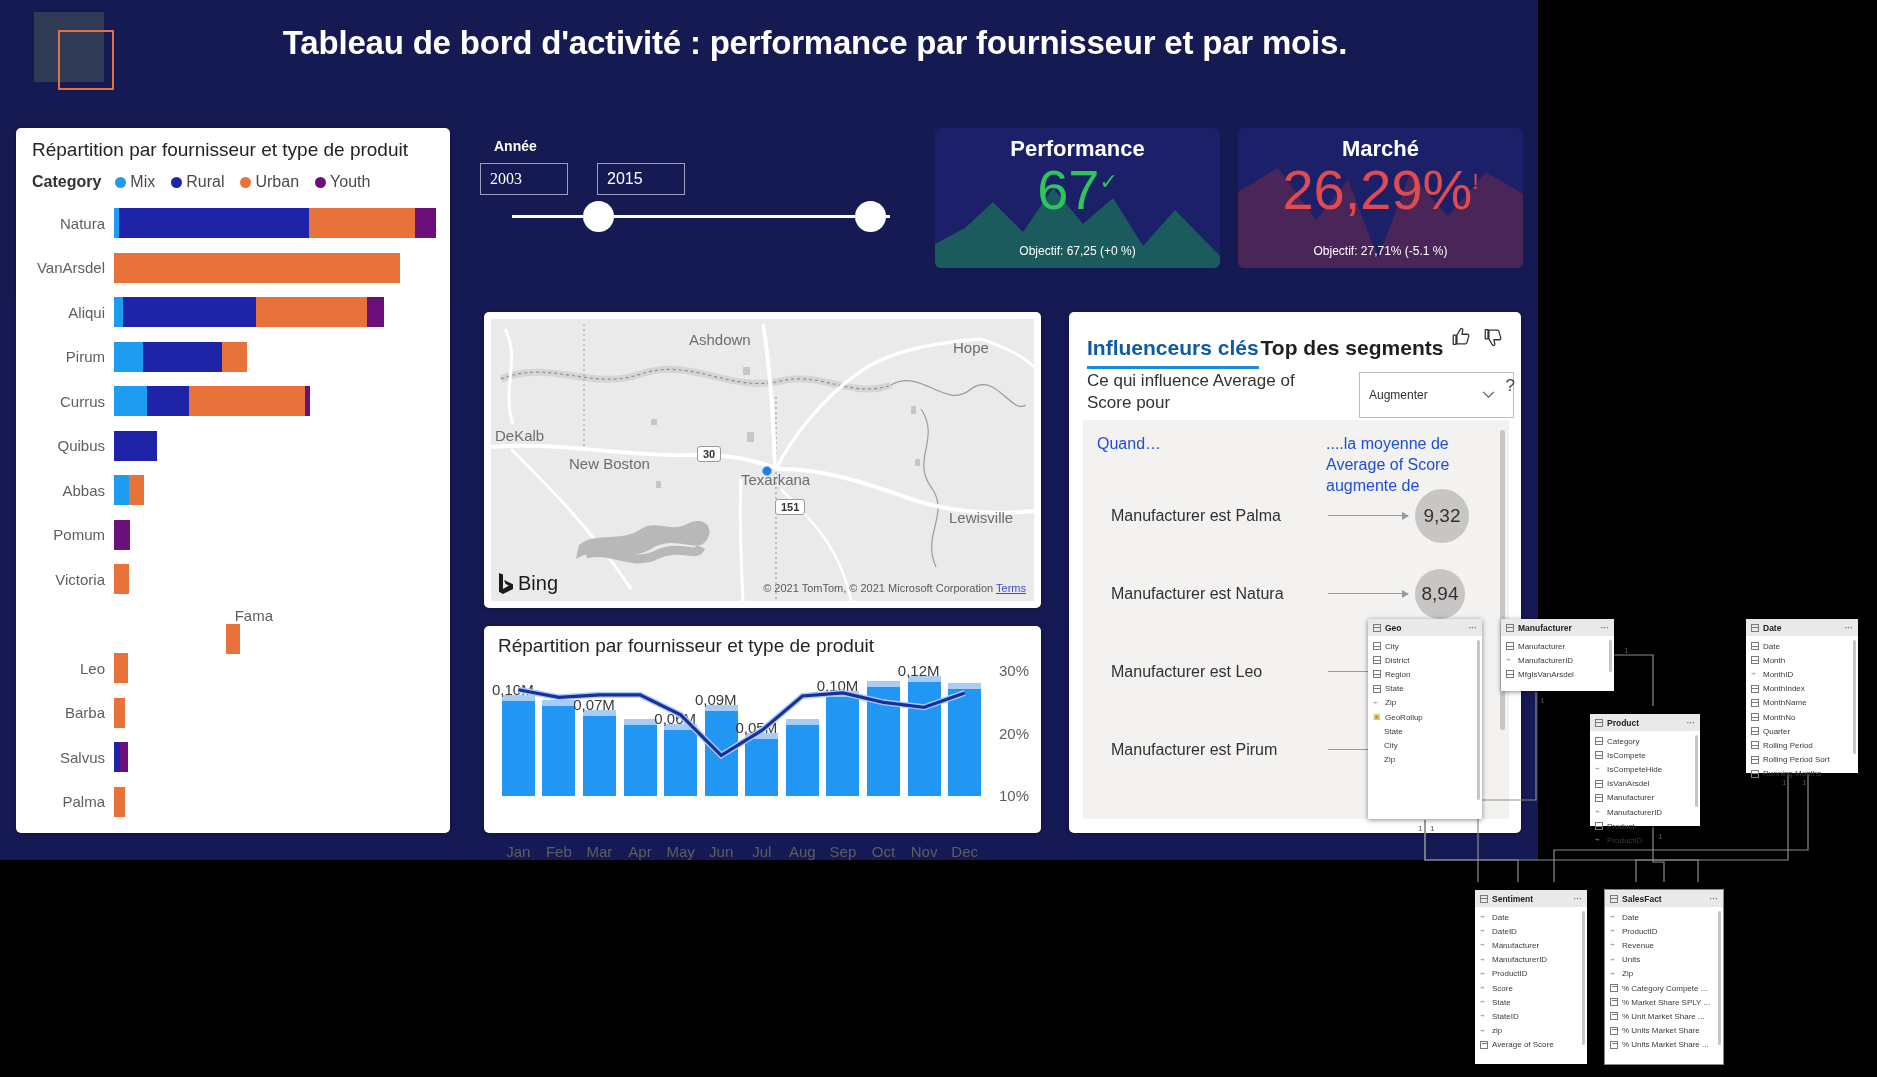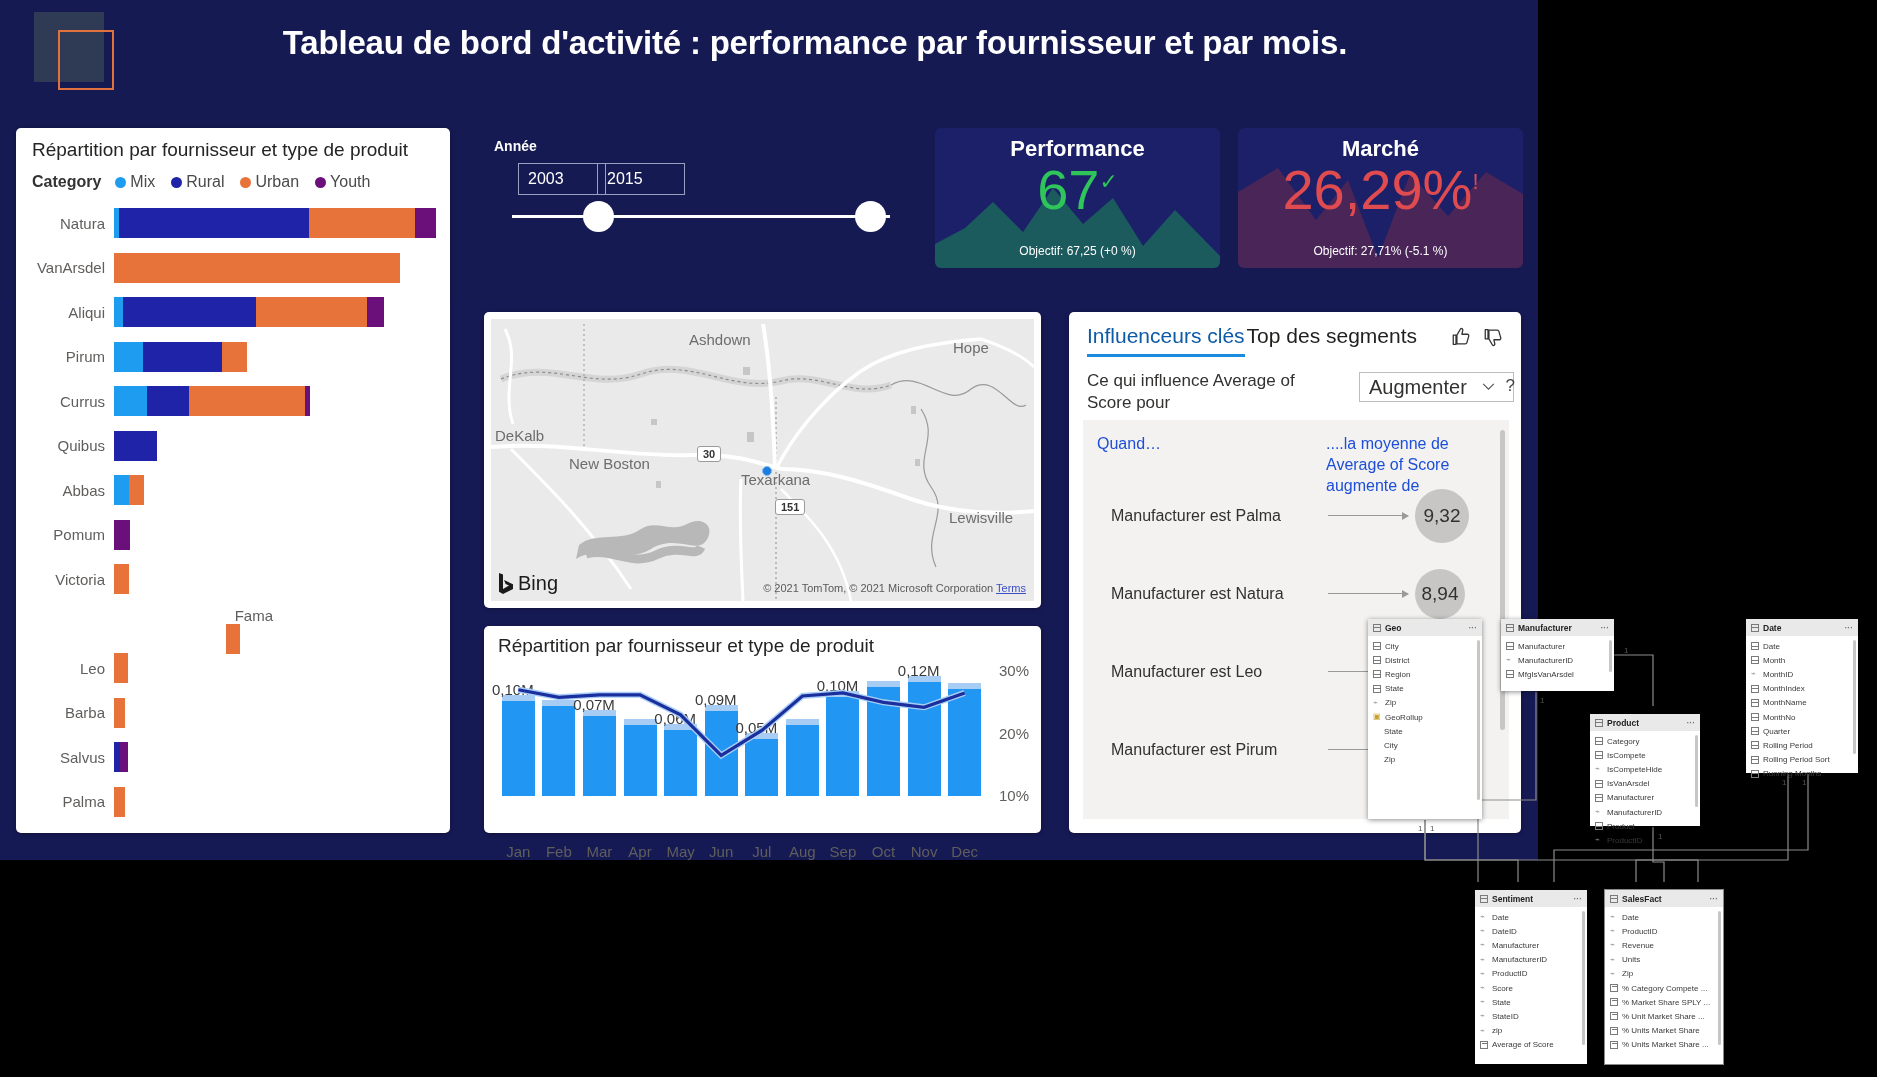--- a/index.html
+++ b/index.html
@@ -81,21 +81,21 @@
   .slicer-label {
     position: absolute; left: 494px; top: 138px;
     color: #FFFFFF; font-size: 14px; font-weight: bold;
   }
   .slicer-box {
     position: absolute; top: 163px; height: 32px; width: 88px;
     border: 1px solid #9aa0c0; background: transparent;
     color: #FFFFFF; font-size: 16px;
     display: flex; align-items: center; padding-left: 9px;
   }
-  #slicerFrom { left: 518px; }
+  #slicerFrom { left: 480px; font-family: Liberation Serif, serif; }
   #slicerTo   { left: 597px; }
   .slider-track {
     position: absolute; left: 512px; top: 215px; width: 378px; height: 3px;
     background: #FFFFFF;
   }
   .slider-handle {
     position: absolute; top: 201px; width: 31px; height: 31px;
     border-radius: 50%; background: #FFFFFF;
   }
   #handleLeft  { left: 583px; }
@@ -181,38 +181,38 @@
   .col-dlabel {
     position: absolute; font-size: 15px; color: #3a3a3a; white-space: nowrap;
   }
   .col-ylabel {
     position: absolute; right: 8px; font-size: 15px; color: #605E5C;
   }
 
   
   #kiCard { left: 1069px; top: 312px; width: 452px; height: 521px; }
   .ki-tabs {
-    position: absolute; left: 18px; top: 12px;
-    display: flex; align-items: baseline; gap: 2px;
+    position: absolute; left: 18px; top: 24px;
+    display: flex; align-items: baseline; gap: 2px; font-weight: bold;
   }
   .ki-tab { font-size: 21px; color: #201F1E; padding-bottom: 6px; }
   .ki-tab.active { color: #0d5aa7; border-bottom: 3px solid #1a8ce0; }
   .ki-thumbs {
     position: absolute; right: 16px; top: 14px;
     display: flex; gap: 9px; color: #333; font-size: 22px;
   }
   .ki-question {
     position: absolute; left: 18px; top: 58px; width: 240px;
     font-size: 17px; color: #323130; line-height: 1.3;
   }
   .ki-select {
-    position: absolute; left: 290px; top: 60px; width: 155px; height: 30px;
+    position: absolute; left: 290px; top: 60px; width: 155px; height: 46px;
     border: 1px solid #bdbdbd; background: #FFFFFF;
     display: flex; align-items: center; justify-content: space-between;
-    padding: 0 18px 0 9px; font-size: 20px; color: #323130;
+    padding: 0 18px 0 9px; font-size: 12px; color: #323130;
   }
   .ki-help {
     position: absolute; right: 6px; top: 64px; font-size: 17px; color: #444;
   }
   .ki-body {
     position: absolute; left: 14px; top: 108px; right: 12px; bottom: 14px;
     background: #F3F2F1; overflow: hidden;
   }
   .ki-col-h {
     position: absolute; font-size: 16px; color: #1d4ed8; line-height: 1.3;

